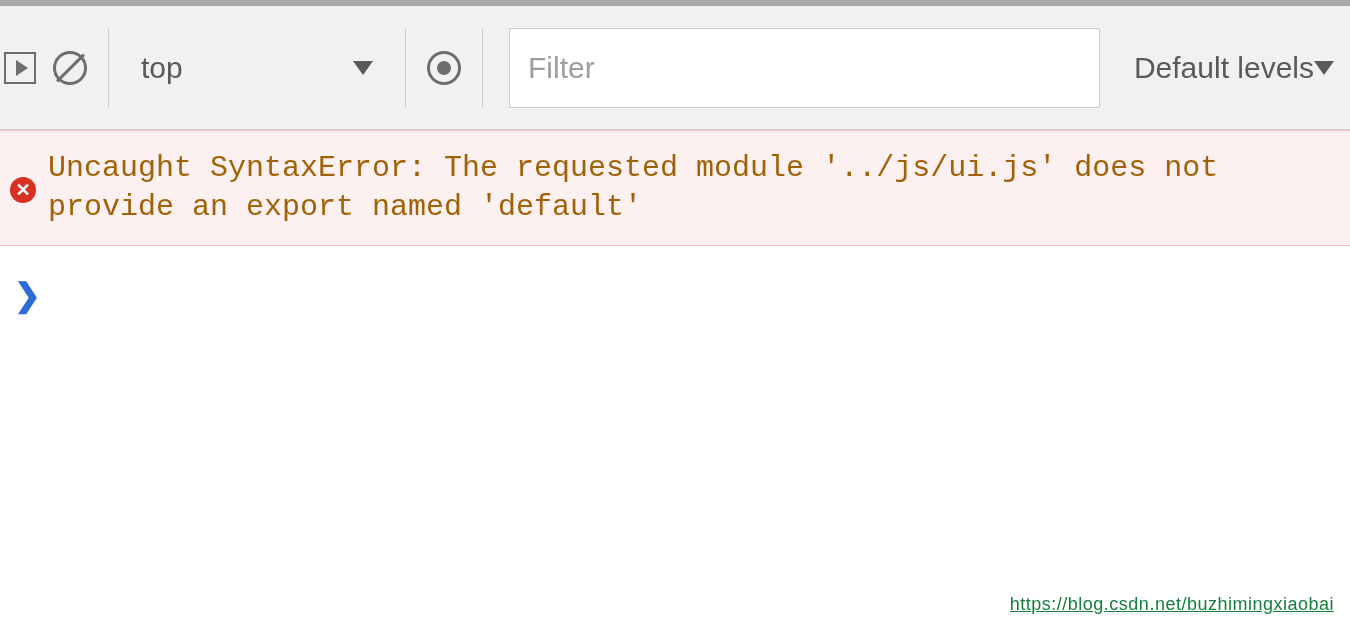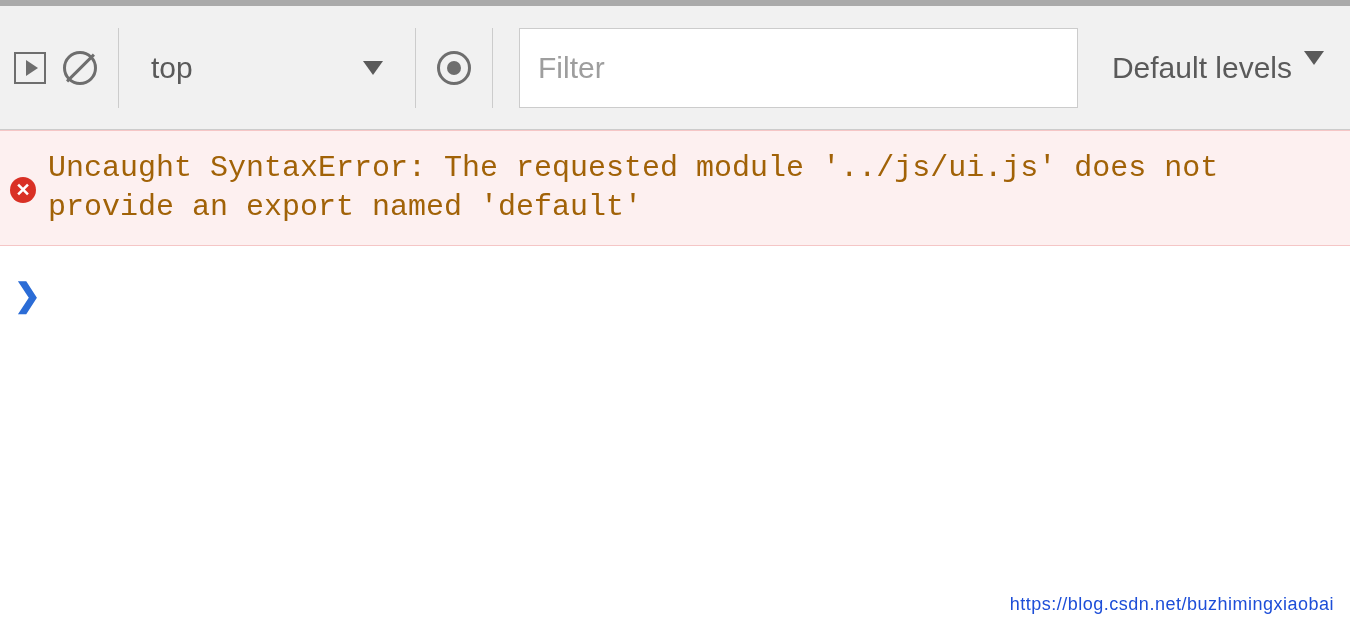--- a/index.html
+++ b/index.html
@@ -14,21 +14,21 @@
       height: 629px;
       overflow: hidden;
       position: relative;
     }
     .toolbar {
       display: flex;
       align-items: center;
       background: #f1f1f1;
       border-bottom: 1px solid #ccc;
       height: 130px;
-      padding: 0 10px;
+      padding: 0 0;
       gap: 10px;
       border-top: 6px solid #aaa;
     }
     .toolbar-icon-btn {
       display: flex;
       align-items: center;
       justify-content: center;
       width: 40px;
       height: 40px;
       cursor: pointer;
@@ -114,21 +114,21 @@
       font-size: 30px;
       color: #333;
       outline: none;
       margin: 0 8px;
     }
     .filter-input::placeholder {
       color: #9e9e9e;
     }
     .level-select {
       display: flex;
-      gap: 12px;
+      align-items: center;
       font-size: 30px;
       color: #5a5a5a;
       cursor: pointer;
       padding: 0 16px;
     }
     .error-row {
       display: flex;
       align-items: center;
       background: #fdf0f0;
       border-top: 1px solid #f5c6c6;
@@ -164,23 +164,24 @@
     }
     .prompt-chevron {
       color: #2b6cd6;
       font-size: 32px;
       font-weight: bold;
     }
     .watermark {
       position: absolute;
       bottom: 14px;
       right: 16px;
-      color: #1d4ed8;
+      color: #15803d;
       font-size: 18px;
       letter-spacing: 0.5px;
+      text-decoration: underline;
     }
   </style>
 </head>
 <body>
 
 <div class="toolbar">
   <div class="toolbar-icon-btn">
     <div class="play-icon">
       <div class="play-triangle"></div>
     </div>

